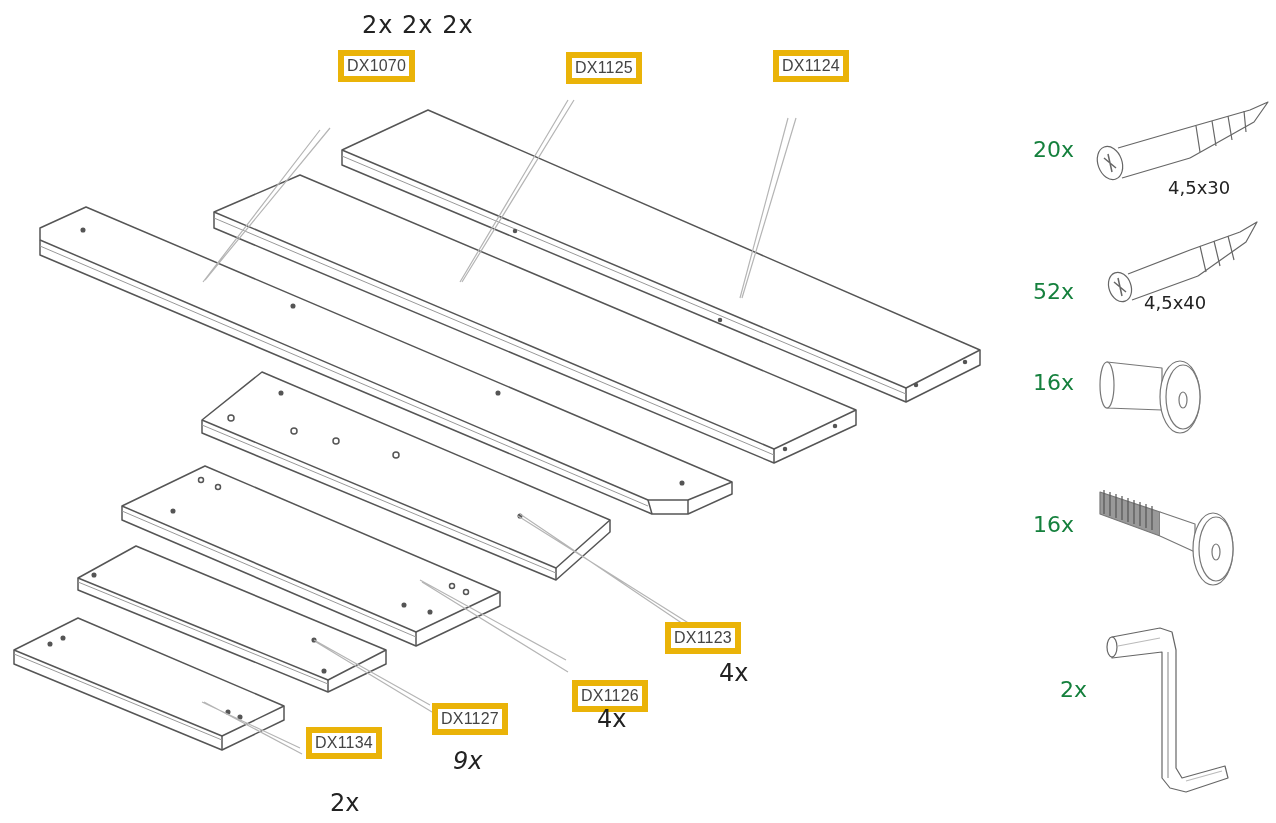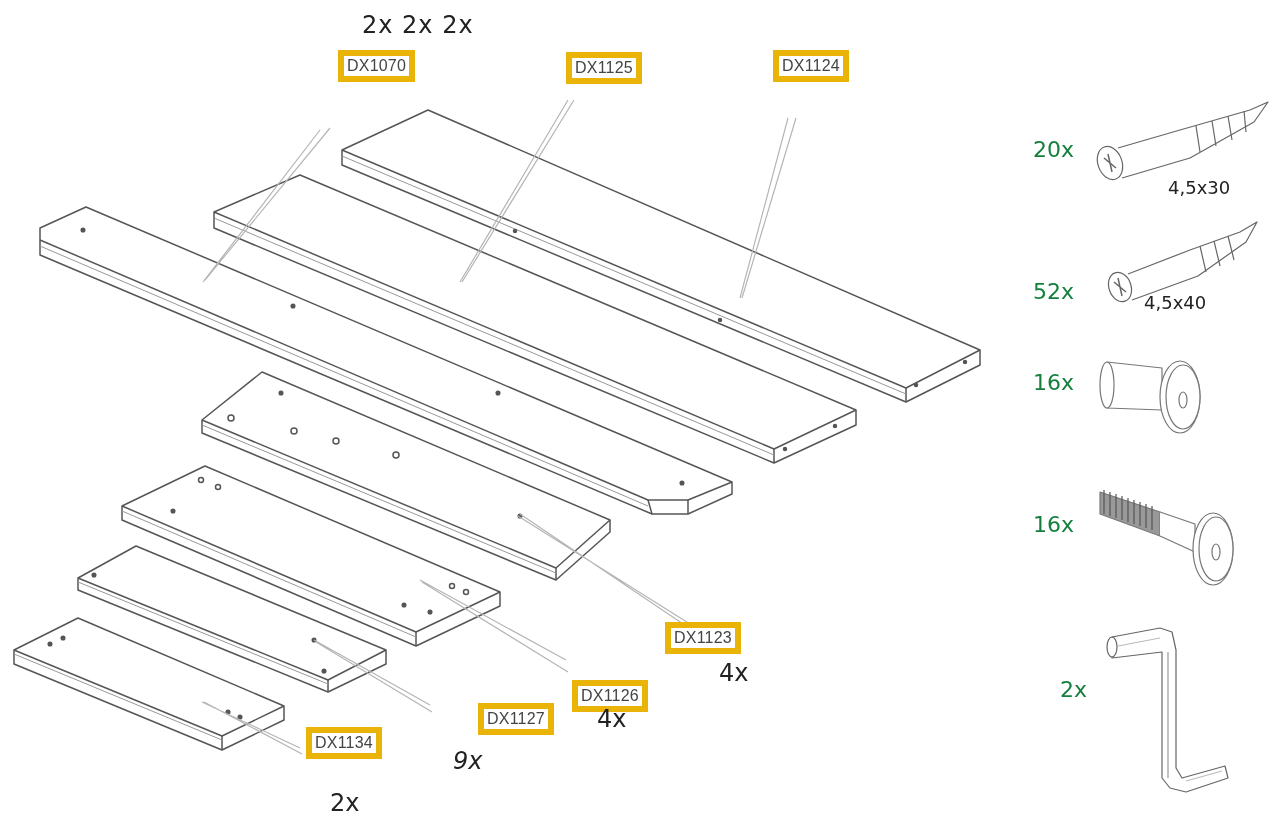--- a/index.html
+++ b/index.html
@@ -157,21 +157,21 @@
   <div class="part-code" style="left:338px; top:50px;">DX1070</div>
   <div class="part-code" style="left:566px; top:52px;">DX1125</div>
   <div class="part-code" style="left:773px; top:50px;">DX1124</div>
 
   <div class="part-code" style="left:665px; top:622px;">DX1123</div>
   <div class="qty" style="left:719px; top:660px;">4x</div>
 
   <div class="part-code" style="left:572px; top:680px;">DX1126</div>
   <div class="qty" style="left:597px; top:706px;">4x</div>
 
-  <div class="part-code" style="left:432px; top:703px;margin-left:46px;">DX1127</div>
+  <div class="part-code" style="left:432px; top:703px;">DX1127</div>
   <div class="qty" style="left:453px; top:748px;font-style:italic;">9x</div>
 
   <div class="part-code" style="left:306px; top:727px;">DX1134</div>
   <div class="qty" style="left:330px; top:790px;">2x</div>
 
   <div class="hw-qty" style="left:1033px; top:137px;">20x</div>
   <div class="hw-size" style="left:1168px; top:177px;">4,5x30</div>
 
   <div class="hw-qty" style="left:1033px; top:255px;margin-top:24px;">52x</div>
   <div class="hw-size" style="left:1144px; top:292px;">4,5x40</div>

